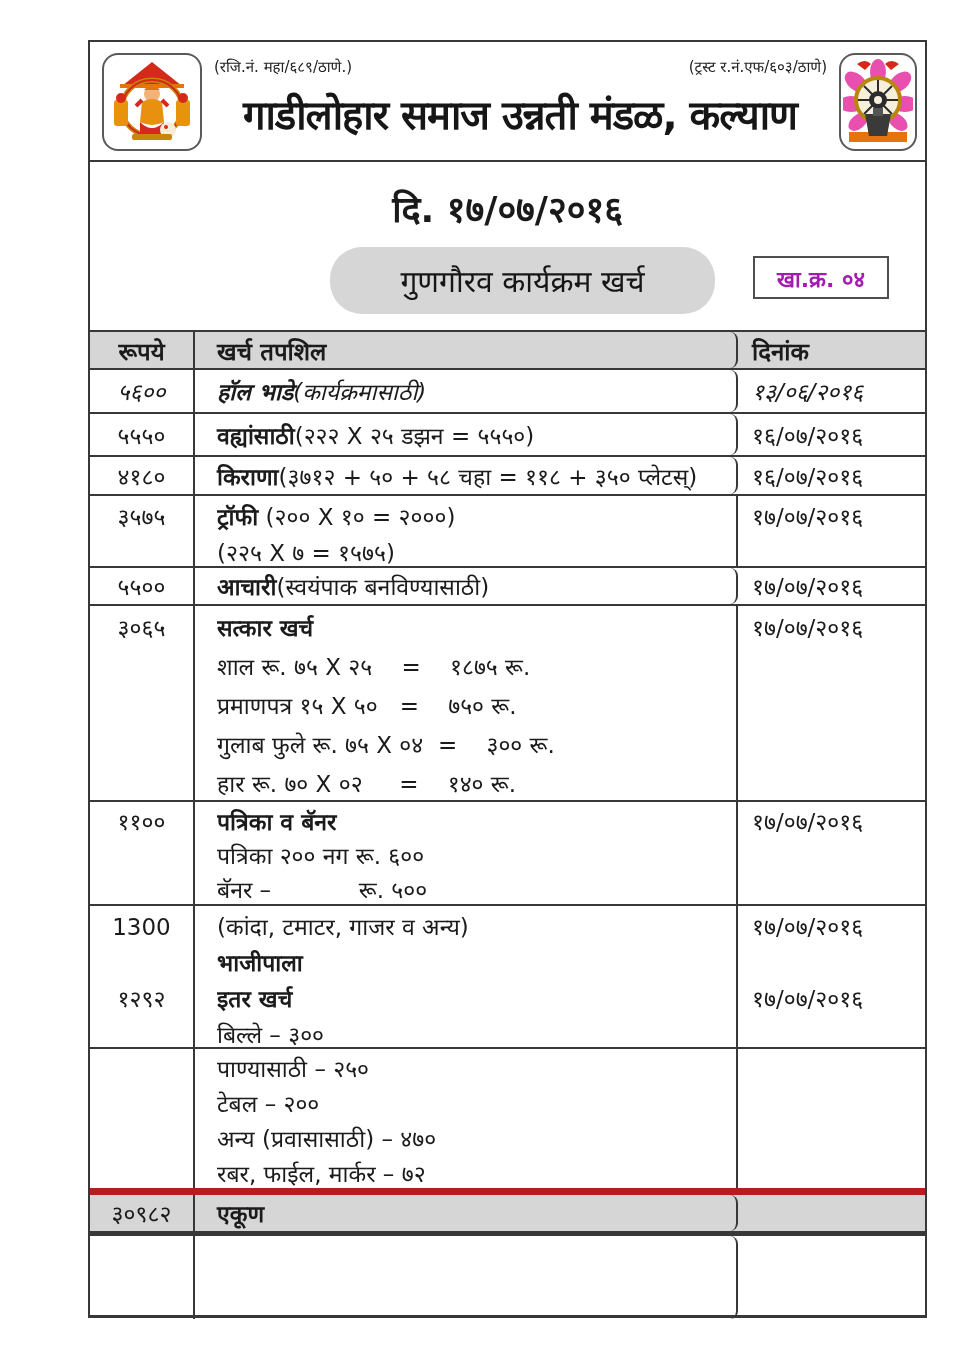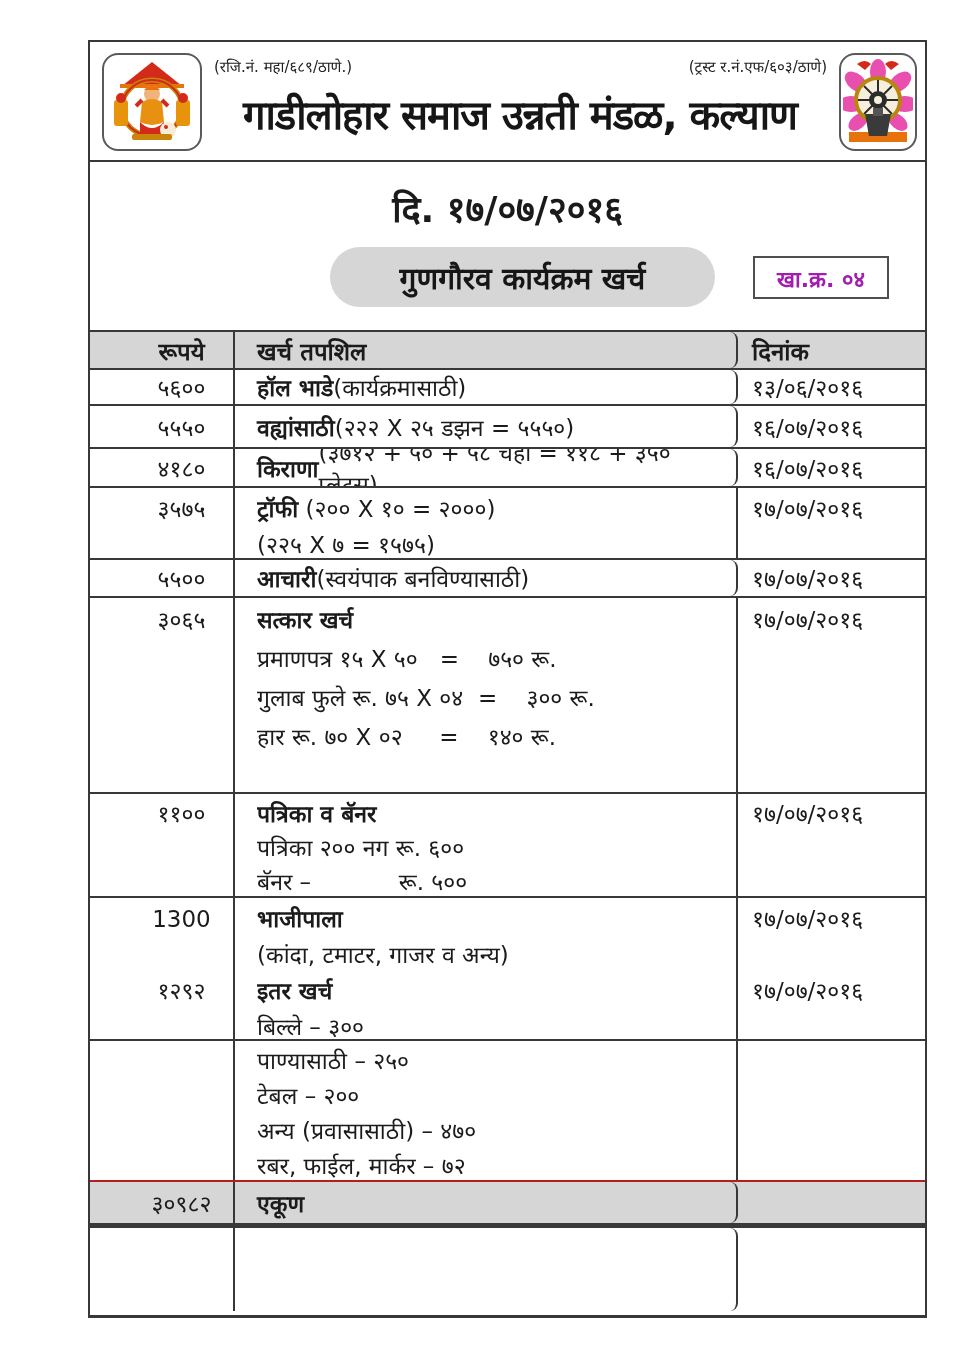--- a/index.html
+++ b/index.html
@@ -23,43 +23,43 @@
   .reg-right { right:98px; }
   .org-title {
     position:absolute; left:115px; right:90px; top:44px; text-align:center;
     font-size:40px; font-weight:bold; letter-spacing:-1px; color:#161616; white-space:nowrap;
   }
   
   .mid { position:relative; height:168px; flex:none; }
   .date-line { position:absolute; left:0; right:0; top:22px; text-align:center;
     font-size:36px; font-weight:bold; color:#1a1a1a; }
   .subject-pill {
-    position:absolute; left:240px; top:85px; width:385px; height:60px;
+    position:absolute; left:240px; top:85px; width:385px; height:67px;
     background:#d6d6d6; border-radius:32px; display:flex; align-items:center; justify-content:center;
-    font-size:30px; font-weight:bold; color:#161616; white-space:nowrap;
+    font-size:30px; font-weight:normal; color:#161616; white-space:nowrap;
   }
   .acct-box {
     position:absolute; left:663px; top:94px; width:136px; height:43px;
     border:2px solid #4f4f4f; background:#fff; display:flex; align-items:center; justify-content:center;
     font-size:22px; font-weight:bold; color:#a21caf;
   }
   
   .xtable { flex:1; display:flex; flex-direction:column; }
   .t-row { display:flex; border-top:2px solid #383838; flex:none; }
-  .t-row.total { border-top:2px solid #b91c1c; border-bottom:3px solid #383838; background:#d6d6d6; }
+  .t-row.total { border-top:7px solid #b91c1c; border-bottom:3px solid #383838; background:#d6d6d6; }
   .t-row.head { background:#d6d6d6; }
   .c-amt  { width:105px; border-right:2px solid #383838; flex:none; }
   .c-desc { flex:1; border-right:2px solid #383838; overflow:hidden; }
   .c-date { width:187px; flex:none; }
   .cen1 { display:flex; align-items:center; }
   .c-amt.cen1 { justify-content:center; }
   .c-desc.cen1, .c-date.cen1 { justify-content:flex-start;border-radius:8px; }
   .c-desc { padding-left:22px; }
   .c-date { padding-left:14px; }
-  .c-amt { text-align:center;margin-left:40px; }
+  .c-amt { text-align:center; }
   .ml { padding-top:3px; }
   .line { white-space:pre; overflow:hidden; }
   .fs { font-size:23px; }
   .b { font-weight:bold; }
   .head .hcell { font-size:24px; font-weight:bold; }
 </style>
 </head>
 <body>
 
 <div class="page">
@@ -124,21 +124,21 @@
       <div class="acct-box">खा.क्र. ०४</div>
     </div>
 
     <div class="xtable">
       <div class="t-row head" style="height:38px">
         <div class="c-amt cen1 hcell">रूपये</div>
         <div class="c-desc cen1 hcell">खर्च तपशिल</div>
         <div class="c-date cen1 hcell">दिनांक</div>
       </div>
       <div id="rows-host" style="display:flex;flex-direction:column;flex:1;">
-          <div class="t-row" style="height: 36px;">
+          <div class="t-row" style="height: 44px; font-style: italic;">
             <div class="c-amt fs cen1">५६००</div>
             <div class="c-desc fs cen1">
               <span class="b">हॉल भाडे</span>
               <span> (कार्यक्रमासाठी)</span>
             </div>
             <div class="c-date fs cen1">१३/०६/२०१६</div>
           </div>
           <div class="t-row" style="height: 43px;">
             <div class="c-amt fs cen1">५५५०</div>
             <div class="c-desc fs cen1">
@@ -174,20 +174,21 @@
               <span> (स्वयंपाक बनविण्यासाठी)</span>
             </div>
             <div class="c-date fs cen1">१७/०७/२०१६</div>
           </div>
           <div class="t-row" style="height: 196px;">
             <div class="c-amt fs ml">
               <div class="line" style="line-height: 39px;">३०६५</div>
             </div>
             <div class="c-desc fs ml">
               <div class="line" style="line-height: 39px;"><span class="b">सत्कार खर्च</span></div>
+              <div class="line" style="line-height: 39px;"><span>शाल रू. ७५ X २५    =    १८७५ रू.</span></div>
               <div class="line" style="line-height: 39px;"><span>प्रमाणपत्र १५ X ५०   =    ७५० रू.</span></div>
               <div class="line" style="line-height: 39px;"><span>गुलाब फुले रू. ७५ X ०४  =    ३०० रू.</span></div>
               <div class="line" style="line-height: 39px;"><span>हार रू. ७० X ०२     =    १४० रू.</span></div>
             </div>
             <div class="c-date fs ml">
               <div class="line" style="line-height: 39px;">१७/०७/२०१६</div>
             </div>
           </div>
           <div class="t-row" style="height: 104px;">
             <div class="c-amt fs ml">
@@ -203,22 +204,22 @@
             </div>
           </div>
           <div class="t-row" style="height: 143px;">
             <div class="c-amt fs ml">
               <div class="line" style="line-height: 36px;">1300</div>
               <div class="line" style="line-height: 36px;">&nbsp;</div>
               <div class="line" style="line-height: 36px;">१२९२</div>
               <div class="line" style="line-height: 36px;">&nbsp;</div>
             </div>
             <div class="c-desc fs ml">
+              <div class="line" style="line-height: 36px;"><span>(कांदा, टमाटर, गाजर व अन्य)</span></div>
               <div class="line" style="line-height: 36px;"><span class="b">भाजीपाला</span></div>
-              <div class="line" style="line-height: 36px;"><span>(कांदा, टमाटर, गाजर व अन्य)</span></div>
               <div class="line" style="line-height: 36px;"><span class="b">इतर खर्च</span></div>
               <div class="line" style="line-height: 36px;"><span>बिल्ले – ३००</span></div>
             </div>
             <div class="c-date fs ml">
               <div class="line" style="line-height: 36px;">१७/०७/२०१६</div>
               <div class="line" style="line-height: 36px;">&nbsp;</div>
               <div class="line" style="line-height: 36px;">१७/०७/२०१६</div>
               <div class="line" style="line-height: 36px;">&nbsp;</div>
             </div>
           </div>

